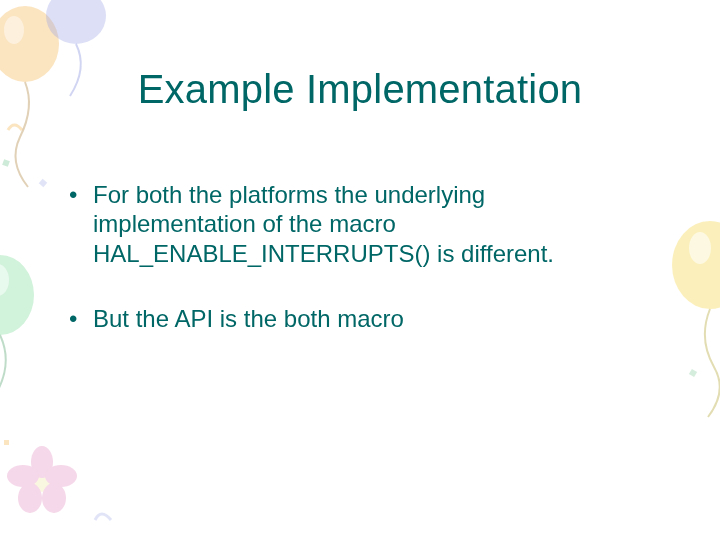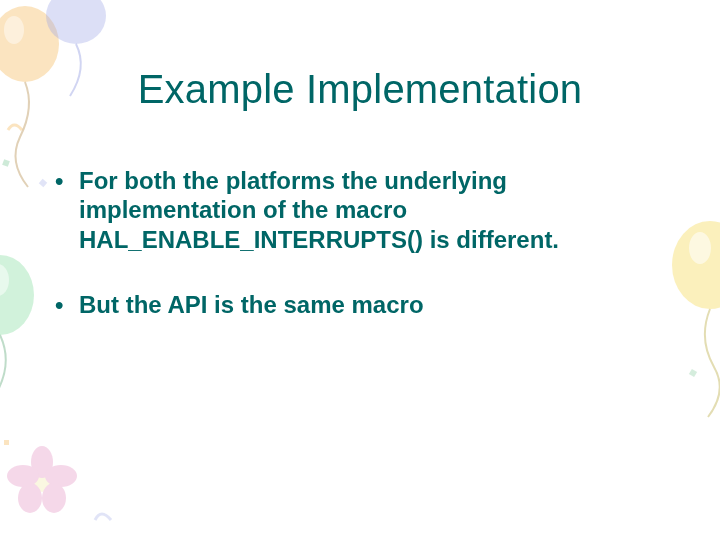--- a/index.html
+++ b/index.html
@@ -37,23 +37,22 @@
     position: absolute;
     top: 165px;
     left: 50px;
     right: 55px;
     color: #006666;
     font-size: 24px;
     line-height: 1.22;
   }
   ul.bullets {
     list-style: none;
-    margin: 1px;
+    margin: 15px;
     padding: 0;
-    font-weight: bold;
   }
   ul.bullets > li {
     position: relative;
     padding-left: 28px;
     margin-bottom: 36px;
   }
   ul.bullets > li::before {
     content: "•";
     position: absolute;
     left: 4px;
@@ -108,18 +107,18 @@
   </svg>
 
   <h1 class="title">Example Implementation</h1>
 
   <div class="body">
     <ul class="bullets">
       <li>
         <span>For both the platforms the underlying implementation of the macro HAL_ENABLE_INTERRUPTS() is different.</span>
       </li>
       <li>
-        <span>But the API is the same macro</span>
+        <span>But the API is the both macro</span>
       </li>
     </ul>
   </div>
 
 </div>
 
 </body></html>

